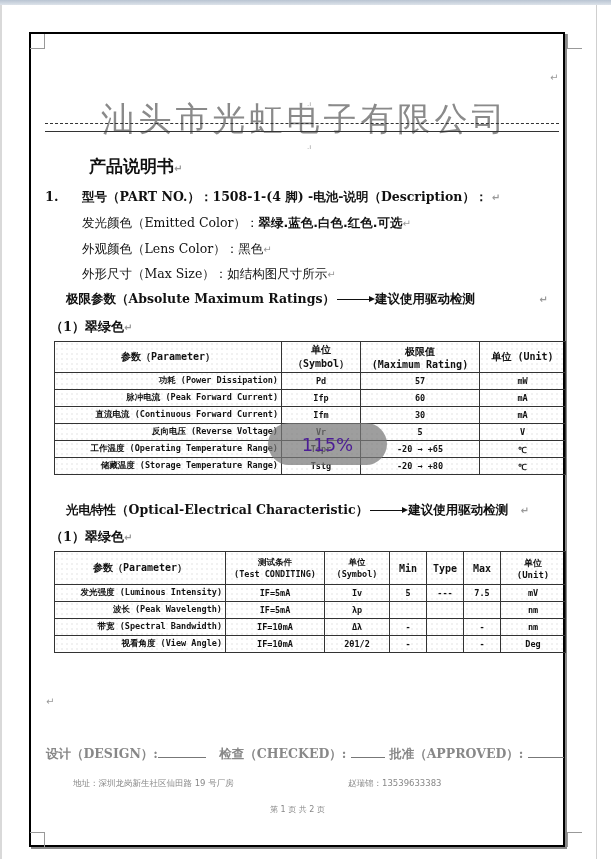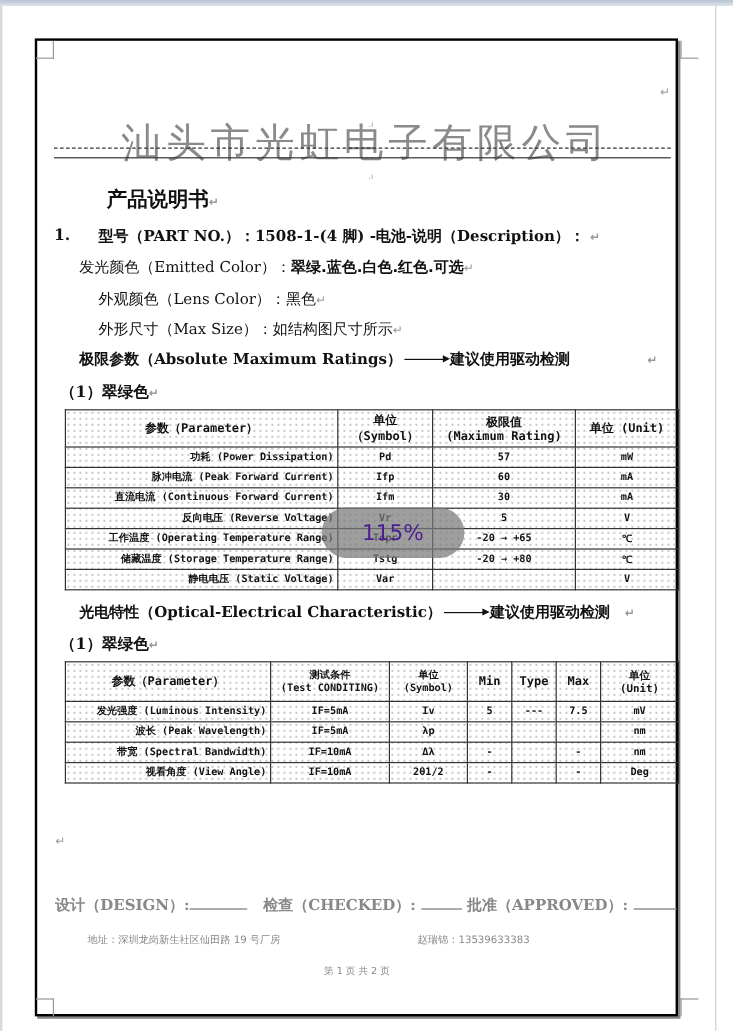--- a/index.html
+++ b/index.html
@@ -33,21 +33,21 @@
   .title-mark { position: absolute; left: 550px; top: 72px; }
   .dot-mark { position: absolute; font-size: 7px; color: #999; font-family: "DejaVu Sans", sans-serif; }
   .dash-line { position: absolute; left: 45px; top: 123px; width: 514px; border-top: 1px dashed #333; }
   .solid-line { position: absolute; left: 45px; top: 131px; width: 514px; border-top: 1.5px solid #333; }
 
   .line { position: absolute; white-space: nowrap; font-size: 13px; }
   .b { font-weight: bold; }
   .h-product { left: 89px; top: 155px; font-size: 17px; font-weight: bold; font-family: "DejaVu Sans", sans-serif; }
   .num1 { left: 45px; top: 189px; font-weight: bold; font-size: 13px; }
   .partline { left: 82px; top: 189px; font-size: 12.5px; font-weight: bold; }
-  .l-emit { left: 66px; top: 215px; font-size: 12.5px; }
+  .l-emit { left: 82px; top: 215px; font-size: 12.5px; }
   .l-lens { left: 82px; top: 241px; font-size: 12.5px; }
   .l-size { left: 82px; top: 266px; font-size: 12.5px; }
   .l-abs { left: 66px; top: 291px; font-size: 12.5px; font-weight: bold; }
   .l-green1 { left: 50px; top: 318px; font-size: 13px; font-weight: bold; }
   .l-opt { left: 66px; top: 502px; font-size: 12.5px; font-weight: bold; }
   .l-green2 { left: 50px; top: 528px; font-size: 13px; font-weight: bold; }
   .arrow { display: inline-block; width: 36px; height: 1px; background: #111; vertical-align: middle; position: relative; margin: 0 2px; }
   .arrow::after { content: ""; position: absolute; right: -2px; top: -3px; border-left: 6px solid #111; border-top: 3.5px solid transparent; border-bottom: 3.5px solid transparent; }
   .sans { font-family: "DejaVu Sans", sans-serif; }
 
@@ -168,26 +168,20 @@
     <td>Topr</td>
     <td>-20 → +65</td>
     <td>℃</td>
   </tr>
   <tr>
     <td class="param">储藏温度 (Storage Temperature Range)</td>
     <td>Tstg</td>
     <td>-20 → +80</td>
     <td>℃</td>
   </tr>
-  <tr>
-    <td class="param">静电电压 (Static Voltage)</td>
-    <td>Var</td>
-    <td></td>
-    <td>V</td>
-  </tr>
 </tbody>
   </table>
 
 <div class="line l-opt">
   <span>光电特性（Optical-Electrical  Characteristic）</span><span class="arrow"></span><span class="sans">建议使用驱动检测</span>
   <span class="para-mark" style="margin-left:8px">↵</span>
 </div>
 <div class="line l-green2">
   <span>（1）翠绿色</span><span class="para-mark">↵</span>
 </div>

